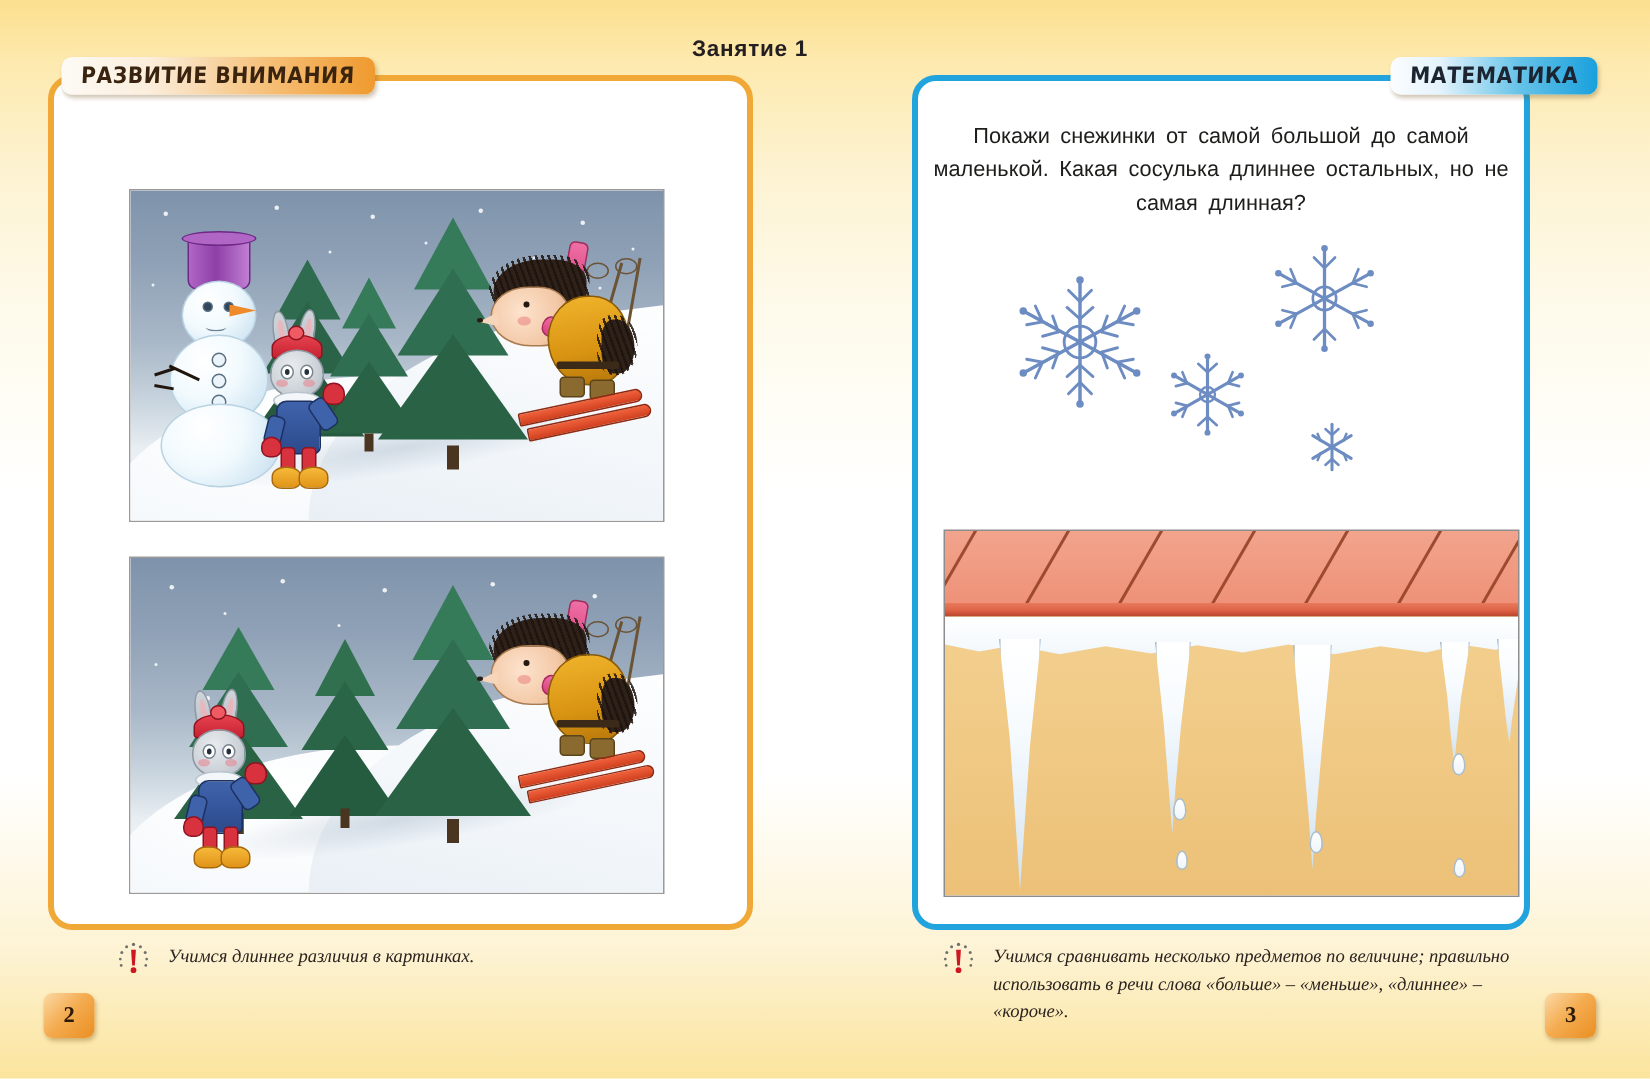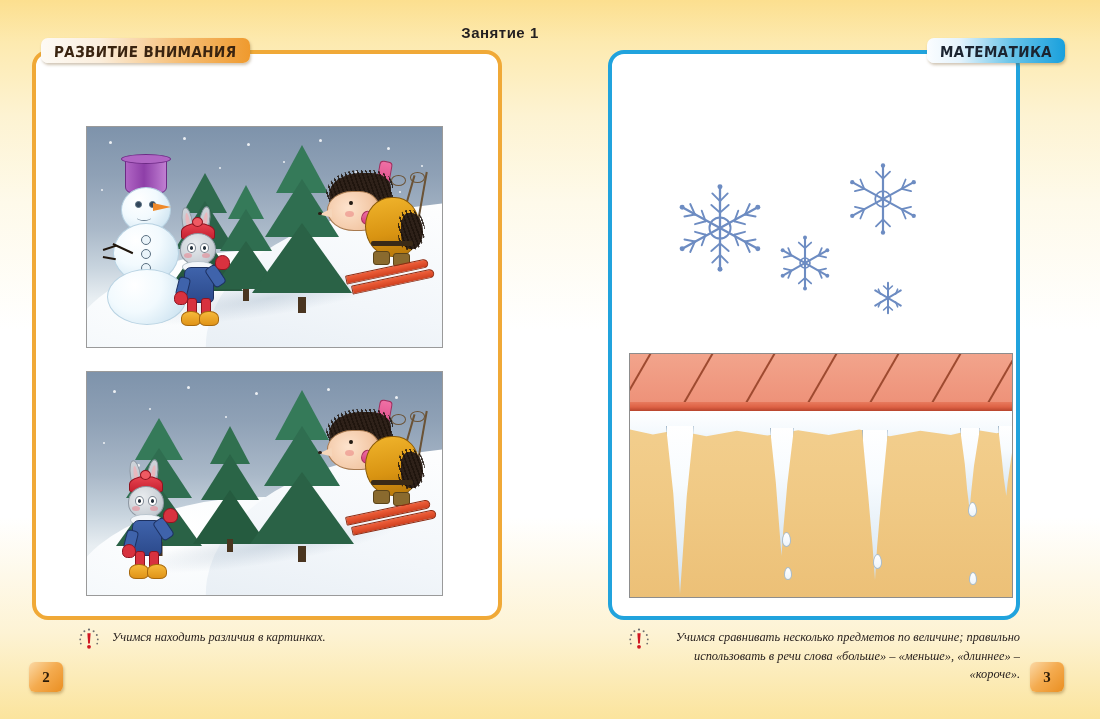--- a/index.html
+++ b/index.html
@@ -139,21 +139,21 @@
   .roof-line{position:absolute;width:1.6px;height:74px;background:#9e4a30;transform:rotate(30deg);top:-14px;}
   .eave{position:absolute;left:0;top:48px;width:100%;height:9px;background:linear-gradient(180deg,#e87a5d 0%,#de6245 55%,#b7442c 100%);border-bottom:1px solid #7d3320;}
   .wall{position:absolute;left:0;top:57px;width:100%;bottom:0;background:linear-gradient(180deg,#f3cf8f 0%,#f0c984 48%,#ecc077 100%);}
   .snowband{position:absolute;left:0;top:57px;width:100%;height:30px;background:linear-gradient(180deg,#ffffff 0%,#f4f9fd 70%,#e6eff7 100%);}
   .icicle{position:absolute;background:linear-gradient(180deg,#ffffff 0%,#f7fbfe 35%,#e2edf6 75%,#cfe0ee 100%);border-left:1px solid #9fb6c9;border-right:1px solid #b9cbda;}
   .drop{position:absolute;background:linear-gradient(180deg,#ffffff 0%,#eef5fb 100%);border:1px solid #a9bdcd;border-radius:50% 50% 50% 50%/60% 60% 40% 40%;}
 
   
   .footer{position:absolute;display:flex;gap:12px;align-items:flex-start;}
   .footer-left{left:78px;top:628px;width:400px;}
-  .footer-right{left:628px;top:628px;width:392px;text-align:right;}
+  .footer-right{left:628px;top:628px;width:392px;}
   .bulb{position:relative;width:22px;height:24px;flex:0 0 22px;}
   .bulb svg{display:block;}
   .hint{
     font-family:"Liberation Serif",serif;font-style:italic;font-size:12.4px;
     line-height:1.5;color:#2a2320;
   }
 
   
   .pagenum{
     position:absolute;width:34px;height:30px;border-radius:6px;
@@ -397,31 +397,32 @@
             <circle cx="18.8" cy="7" r="1"></circle>
           <circle cx="2.2" cy="11.4" r="0.9"></circle>
             <circle cx="19.8" cy="11.4" r="0.9"></circle>
           <circle cx="2.8" cy="15.6" r="0.9"></circle>
             <circle cx="19.2" cy="15.6" r="0.9"></circle>
         </g>
         <path d="M9.4 5.2h3.2l-0.7 10.4h-1.8z" fill="#cf1722"></path>
         <circle cx="11" cy="18.8" r="1.9" fill="#cf1722"></circle>
       </svg>
     </span>
-    <span class="hint">Учимся находить различия в картинках.</span>
+    <span class="hint">Учимся длиннее различия в картинках.</span>
   </div>
 
   <div class="pagenum page-left">2</div>
 
   <div class="panel panel-right"></div>
 
   <div class="tab tab-math">
     <span class="tab-label">МАТЕМАТИКА</span>
   </div>
 
+  <div class="prompt prompt-right">Покажи  снежинки  от  самой  большой до  самой  маленькой.  Какая  сосулька  длиннее остальных,  но  не  самая  длинная?</div>
 
   <div class="illus snowflakes-area">
     <div class="flake" style="left:44px;top:20px;width:96px;height:96px;">
       <svg viewBox="0 0 100 100">
         <g stroke="#6d8cc2" stroke-width="2.4" stroke-linecap="round" fill="none">
           <g>
             <line x1="50" y1="8" x2="50" y2="92"></line>
               <line x1="11.6" y1="29" x2="88.4" y2="71"></line>
               <line x1="11.6" y1="71" x2="88.4" y2="29"></line>
             <g stroke-width="2">

